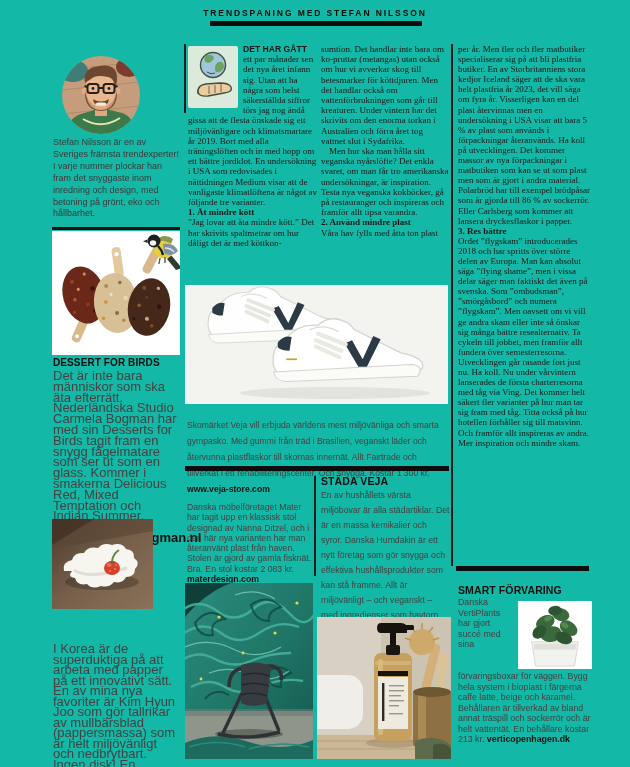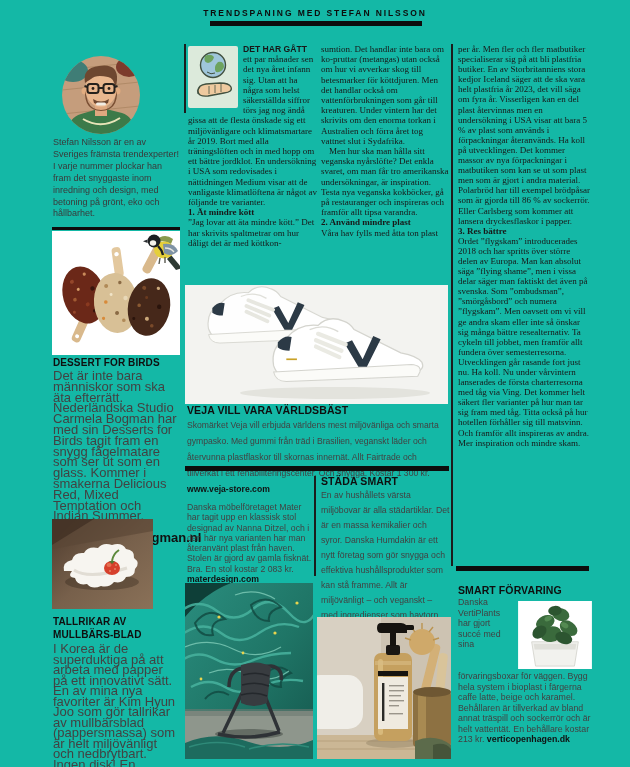--- a/index.html
+++ b/index.html
@@ -154,21 +154,20 @@
       <path d="M60,42 q1,-7 7,-11" stroke="#5d8a3c" stroke-width="2" fill="none"></path>
       <ellipse cx="60" cy="49" rx="8" ry="7" fill="#d6402c"></ellipse>
       <ellipse cx="57" cy="46" rx="2.5" ry="2" fill="#e87a5a" opacity="0.85"></ellipse>
       <path d="M57,42 l6,0 -3,3z" fill="#4e7a35"></path>
       <circle cx="63" cy="50" r="0.7" fill="#f2c9a0"></circle>
         <circle cx="58" cy="52" r="0.7" fill="#f2c9a0"></circle>
         <circle cx="64" cy="46" r="0.7" fill="#f2c9a0"></circle>
     </svg>
   </div>
 
-  <div class="abs shead" style="left:53px;top:616px;width:127px;">TALLRIKAR AV MULLBÄRS-BLAD</div>
   <div class="abs sbody" style="left:53px;top:644px;width:127px;line-height:10.5px;">
     <span>I Korea är de superduktiga på att arbeta med papper på ett innovativt sätt. En av mina nya favoriter är Kim Hyun Joo som gör tallrikar av mullbärsblad (pappersmassa) som är helt miljövänligt och nedbrytbart. Ingen disk! En förpackning med ekblad kostar ungefär 58 kr.</span>
     <span class="plink blocklink">kimhyunjoo.com</span>
   </div>
 
   <div class="abs vrule" style="left:184px;top:44px;height:69px;"></div>
 
   <div class="abs serifcol" style="left:188px;top:44px;width:129px;">
     <span class="earthfloat">
       <svg viewBox="0 0 50 62" width="50" height="62">
@@ -219,36 +218,35 @@
         <path d="M10,50 l130,-7 q10,1 8,7 l-2,4 -124,5 q-10,0 -12,-9z" fill="#fbfbf8" stroke="#d4d4ce" stroke-width="1"></path>
         <path d="M84,20 l10,18 10,-22 7,3 -13,26 -8,0 -13,-22z" fill="#2c3a46"></path>
         <path d="M14,22 q6,-7 13,-5 l-2,13 q-7,0 -11,-3z" fill="#2c3a46"></path>
         <path d="M52,14 l26,10 M50,20 l24,10 M50,26 l22,10" stroke="#eaeae3" stroke-width="4" stroke-linecap="round"></path>
         <path d="M44,10 q14,-6 27,2" stroke="#dcdcd6" stroke-width="1.4" fill="none"></path>
         <path d="M22,38 h10" stroke="#c9a227" stroke-width="1.6"></path>
       </g>
     </svg>
   </div>
 
-  <div class="abs shead" style="left:187px;top:404px;font-size:10.5px;">VEJA VILL VARA VÄRLDSBÄST</div>
   <div class="abs sbody" style="left:187px;top:417px;width:263px;font-size:8.6px;line-height:16px;">
     <span>Skomärket Veja vill erbjuda världens mest miljövänliga och smarta gympasko. Med gummi från träd i Brasilien, veganskt läder och återvunna plastflaskor till skornas innernät. Allt Fairtrade och tillverkat i ett rehabiliteringscenter. Och snygga. Kostar 1 300 kr. </span>
     <span class="plink">www.veja-store.com</span>
   </div>
 
   <div class="abs bar" style="left:185px;top:466px;width:264px;height:5px;"></div>
 
   <div class="abs sbody" style="left:187px;top:502px;width:127px;font-size:8.7px;line-height:10.3px;">
     <span>Danska möbelföretaget Mater har tagit upp en klassisk stol designad av Nanna Ditzel, och i den här nya varianten har man återanvänt plast från haven. Stolen är gjord av gamla fisknät. Bra. En stol kostar 2 083 kr. </span>
     <span class="plink">materdesign.com</span>
   </div>
 
   <div class="abs vrule" style="left:314px;top:476px;height:100px;"></div>
 
-  <div class="abs shead" style="left:321px;top:475px;font-size:10.5px;">STÄDA SMART</div>
+  <div class="abs shead" style="left:321px;top:475px;font-size:10.5px;">STÄDA VEJA</div>
   <div class="abs sbody" style="left:321px;top:488px;width:129px;font-size:8.7px;line-height:15px;">
     <span>En av hushållets värsta miljöbovar är alla städartiklar. Det är en massa kemikalier och syror. Danska Humdakin är ett nytt företag som gör snygga och effektiva hushållsprodukter som kan stå framme. Allt är miljövänligt – och veganskt – med ingredienser som havtorn, pioner, björksav, salvia m.m. Kostar 200 kr.</span>
     <span class="plink blocklink">faktiskt.com</span>
   </div>
 
   <div class="abs" style="left:185px;top:583px;">
     <svg viewBox="0 0 128 176" width="128" height="176">
       <defs>
         <linearGradient id="nbg" x1="0" y1="0" x2="1" y2="1">
           <stop offset="0" stop-color="#2a8d7e"></stop>

